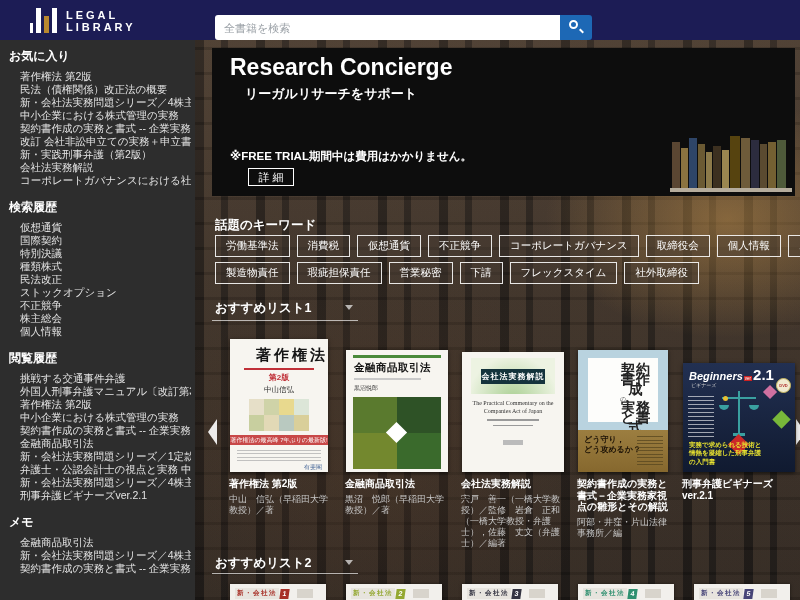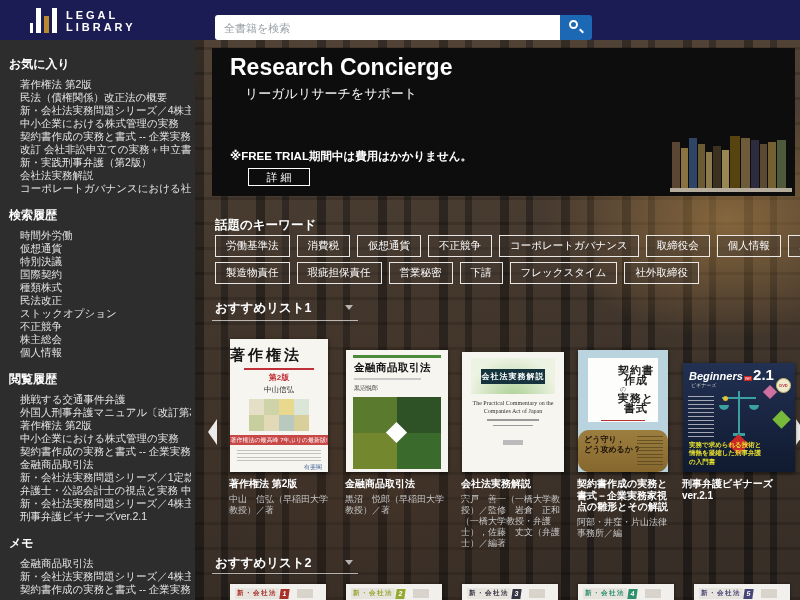--- a/index.html
+++ b/index.html
@@ -17,42 +17,42 @@
   .lb4 { width:5px; height:25px; background:#fff; }
   .logo-text { margin-left:9px; color:#fff; font-weight:bold; font-size:11px; letter-spacing:3px; line-height:12px; }
   .search-wrap { position:absolute; left:215px; top:8px; display:flex; height:27px;margin-top:7px; }
   .search-input { width:345px; height:25px; border:none; border-radius:3px 0 0 3px; padding:0 9px; font-size:11px; color:#333; outline:none; background:#fff; }
   .search-input::placeholder { color:#9aa0a6; }
   .search-btn { width:32px; height:25px; background:#1d68b5; border:none; border-radius:0 3px 3px 0; cursor:pointer; position:relative; }
   .mag { position:absolute; left:9px; top:5px; width:9px; height:9px; border:2px solid #fff; border-radius:50%; }
   .mag::after { content:""; position:absolute; left:8px; top:8px; width:5px; height:2px; background:#fff; transform:rotate(45deg); }
 
   
-  .sidebar { position:absolute; left:0; top:40px; width:195px; height:560px; background:#2d2d2d; padding:16px 4px 0 9px; overflow:hidden; z-index:20; }
+  .sidebar { position:absolute; left:0; top:40px; width:195px; height:560px; background:#2d2d2d; padding:8px 4px 0 9px; overflow:hidden; z-index:20; }
   .sb-title { color:#fff; font-size:12px; font-weight:bold; margin:12px 0 5px 0; }
   .sb-section:first-child .sb-title { margin-top:0; }
   .sb-item { color:#e4e4e4; font-size:10.5px; line-height:13px; padding-left:11px; white-space:nowrap; overflow:hidden; cursor:pointer; }
 
   
   .main { position:absolute; left:195px; top:40px; width:605px; height:560px; overflow:hidden;
     background:
       radial-gradient(ellipse 260px 170px at 88% 32%, rgba(196,146,74,0.50), rgba(0,0,0,0) 70%),
       radial-gradient(ellipse 300px 260px at 30% 75%, rgba(80,55,38,0.35), rgba(0,0,0,0) 75%),
       repeating-linear-gradient(90deg, rgba(0,0,0,0.30) 0 9px, rgba(125,94,62,0.14) 9px 26px, rgba(0,0,0,0.24) 26px 33px, rgba(142,104,70,0.10) 33px 61px),
       repeating-linear-gradient(0deg, rgba(0,0,0,0.20) 0 3px, rgba(0,0,0,0) 3px 25px),
       linear-gradient(180deg, #4a3e34 0%, #3a312a 45%, #2c2622 100%);
   }
 
   
   .banner { position:absolute; left:17px; top:8px; width:583px; height:148px; background:#0d0d0d; color:#fff; }
   .bn-title { position:absolute; left:18px; top:6px; font-size:23px; font-weight:bold; }
-  .bn-sub { position:absolute; left:33px; top:37px; font-size:13px; font-weight:normal; }
+  .bn-sub { position:absolute; left:33px; top:37px; font-size:13px; font-weight:bold; }
   .bn-body { position:absolute; left:18px; top:58px; font-size:10.5px; line-height:12.6px; color:#f2f2f2; }
   .bn-note { position:absolute; left:18px; top:101px; font-size:11.5px; font-weight:bold; }
-  .bn-btn { position:absolute; left:36px; top:120px; width:62px; height:18px; background:transparent; border:1px solid #fff; color:#fff; font-size:11px; line-height:16px; text-align:center; cursor:pointer; }
+  .bn-btn { position:absolute; left:36px; top:120px; width:46px; height:18px; background:transparent; border:1px solid #fff; color:#fff; font-size:11px; line-height:16px; text-align:center; cursor:pointer; }
   .bn-books { position:absolute; left:458px; top:84px; width:122px; height:60px; }
   .bn-shelf { position:absolute; left:0; bottom:0; width:100%; height:4px; background:#b5ac9c; }
   .bn-spines { position:absolute; left:2px; bottom:4px; width:118px; height:54px; display:flex; align-items:flex-end; gap:1px; }
   .bn-spines i { display:block; }
   .sp1{width:8px;height:46px;background:#5a4632;} .sp2{width:7px;height:40px;background:#8a7340;}
   .sp3{width:8px;height:50px;background:#2e4568;} .sp4{width:7px;height:44px;background:#6b5a33;}
   .sp5{width:6px;height:36px;background:#8c7a4a;} .sp6{width:8px;height:42px;background:#3c3020;}
   .sp7{width:7px;height:38px;background:#9a8650;} .sp8{width:10px;height:52px;background:#56430f;}
   .sp9{width:9px;height:50px;background:#6e5b3a;} .sp10{width:8px;height:48px;background:#2c2c3e;}
   .sp11{width:7px;height:44px;background:#5a4a30;} .sp12{width:8px;height:46px;background:#746032;}
@@ -88,21 +88,21 @@
   .caption { position:absolute; color:#fff; }
   .cap-title { font-size:10px; font-weight:bold; line-height:11.5px; }
   .cap-author { font-size:9px; color:#c9c9c9; line-height:11px; margin-top:4px; }
   .cp1 { left:34px;  top:438px; width:102px; }
   .cp2 { left:150px; top:438px; width:106px; }
   .cp3 { left:266px; top:438px; width:106px; }
   .cp4 { left:382px; top:438px; width:95px; }
   .cp5 { left:487px; top:438px; width:116px; }
 
   
-  .c1-title { font-family:Liberation Serif, serif; font-size:15px; font-weight:bold; letter-spacing:3px; text-align:left; color:#151515; margin-top:7px; }
+  .c1-title { font-family:Liberation Serif, serif; font-size:15px; font-weight:bold; letter-spacing:3px; text-align:right; color:#151515; margin-top:7px; }
   .c1-rule { width:72%; height:2px; background:#c03038; margin:3px auto 2px; }
   .c1-ed { color:#c03038; font-size:8px; font-weight:bold; text-align:center; }
   .c1-au { color:#222; font-size:7.5px; text-align:center; margin-top:2px; }
   .c1-art { width:60px; height:32px; margin:4px auto 0; display:grid; grid-template-columns:repeat(4,1fr); grid-template-rows:repeat(2,1fr); }
   .c1-art i:nth-child(1){background:#e6dfc8;} .c1-art i:nth-child(2){background:#cfd3a8;}
   .c1-art i:nth-child(3){background:#e8d98e;} .c1-art i:nth-child(4){background:#dce6d8;}
   .c1-art i:nth-child(5){background:#c8cf9f;} .c1-art i:nth-child(6){background:#e2d9b6;}
   .c1-art i:nth-child(7){background:#b9c9c0;} .c1-art i:nth-child(8){background:#d9cf9a;}
   .c1-band { margin-top:4px; height:10px; background:#c84848; color:#fff; font-size:6px; line-height:10px; text-align:center; overflow:hidden; white-space:nowrap; }
   .c1-fine { margin:3px 7px 0; height:13px; background:repeating-linear-gradient(0deg,#b4b4b4 0 1px, transparent 1px 3.5px); opacity:.8; }
@@ -121,24 +121,24 @@
   
   .c3-burst { margin:6px 9px 0; height:36px; background:radial-gradient(circle at 50% 120%, #a9cf92, #edf3e2 75%); display:flex; justify-content:center; align-items:center; }
   .c3-box { width:64px; background:#14333c; color:#fff; font-family:"Liberation Serif","DejaVu Serif",serif; font-size:8px; font-weight:bold; text-align:center; line-height:11px; padding:2px 0; letter-spacing:1px; }
   .c3-eng { font-family:"Liberation Serif","DejaVu Serif",serif; font-size:6px; color:#333; text-align:center; margin:5px 8px 0; line-height:8px; }
   .c3-line { width:52px; height:1.5px; background:#9a9a9a; margin:4px auto 0; }
   .c3-line2 { width:40px; }
   .c3-pub { width:20px; height:5px; background:#bbb; margin:14px auto 0; }
 
   
   .c4-box { margin:8px 10px 0; height:64px; background:#fdfdfb; text-align:center; padding-top:7px; }
-  .c4-t { font-family:"Liberation Serif","DejaVu Serif",serif; font-size:11px; font-weight:bold; color:#222; letter-spacing:1px; line-height:10px;margin-left:26px; }
+  .c4-t { font-family:"Liberation Serif","DejaVu Serif",serif; font-size:14px; font-weight:bold; color:#222; letter-spacing:1px; line-height:10px;margin-left:26px; }
   .c4-no { font-size:6px; color:#555; line-height:8px; }
   .c4-tiny { width:44px; height:1px; background:#b33; margin:7px auto 0; }
-  .c4-band { position:absolute; left:0; bottom:0; width:100%; height:42px; background:linear-gradient(180deg,#9c7e40,#86682e); padding:5px 0 0 6px;border-radius:11px; }
+  .c4-band { position:absolute; left:0; bottom:0; width:100%; height:42px; background:linear-gradient(180deg,#9c7e40,#86682e); padding:5px 0 0 6px; }
   .c4-band-t { font-size:8px; font-weight:bold; color:#1c1206; line-height:9.5px; }
   .c4-band-lines { position:absolute; right:5px; top:5px; width:26px; height:30px; background:repeating-linear-gradient(0deg,#5a4820 0 1px, transparent 1px 3.5px); opacity:.8; }
 
   
   .c5-head { position:absolute; left:6px; top:3px; display:flex; align-items:baseline; color:#fff; }
   .c5-brand { font-style:italic; font-weight:bold; font-size:11px; }
   .c5-ver { font-size:4.5px; background:#c22; padding:0 1px; margin:0 1px; }
   .c5-num { font-size:15px; font-weight:bold; }
   .c5-kana { position:absolute; left:8px; top:19px; font-size:5px; color:#ccc; }
   .c5-badge { position:absolute; right:4px; top:15px; width:15px; height:15px; border-radius:50%; background:#f0ead0; border:1px solid #c8b860; color:#b03030; font-size:4px; font-weight:bold; text-align:center; line-height:14px; }
@@ -195,24 +195,23 @@
     <div class="sb-item">新・会社法実務問題シリーズ／4株主総会…</div>
     <div class="sb-item">中小企業における株式管理の実務</div>
     <div class="sb-item">契約書作成の実務と書式 -- 企業実務家視点…</div>
     <div class="sb-item">改訂 会社非訟申立ての実務＋申立書式集</div>
     <div class="sb-item">新・実践刑事弁護（第2版）</div>
     <div class="sb-item">会社法実務解説</div>
     <div class="sb-item">コーポレートガバナンスにおける社外取締…</div>
   </div>
   <div class="sb-section">
     <div class="sb-title">検索履歴</div>
-    <div class="sb-item">時間外労働</div>
     <div class="sb-item">仮想通貨</div>
+    <div class="sb-item">国際契約</div>
     <div class="sb-item">特別決議</div>
-    <div class="sb-item">国際契約</div>
     <div class="sb-item">種類株式</div>
     <div class="sb-item">民法改正</div>
     <div class="sb-item">ストックオプション</div>
     <div class="sb-item">不正競争</div>
     <div class="sb-item">株主総会</div>
     <div class="sb-item">個人情報</div>
   </div>
   <div class="sb-section">
     <div class="sb-title">閲覧履歴</div>
     <div class="sb-item">挑戦する交通事件弁護</div>

